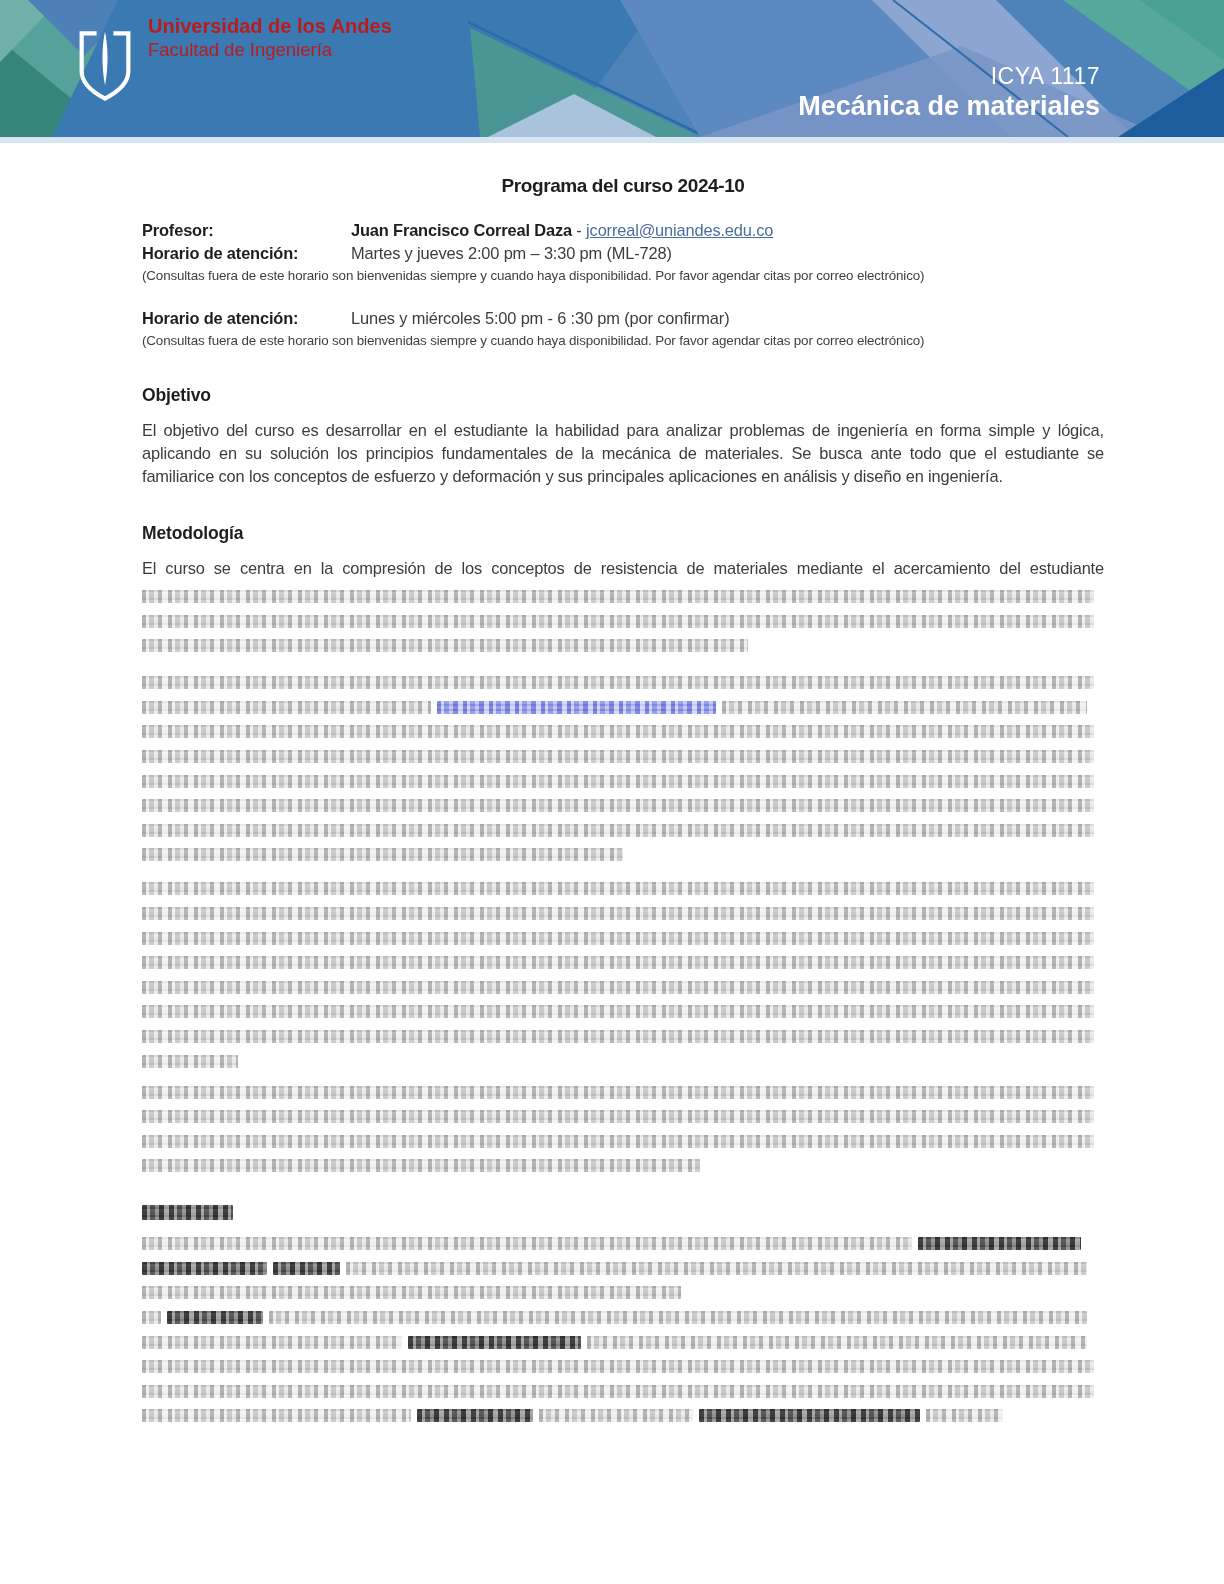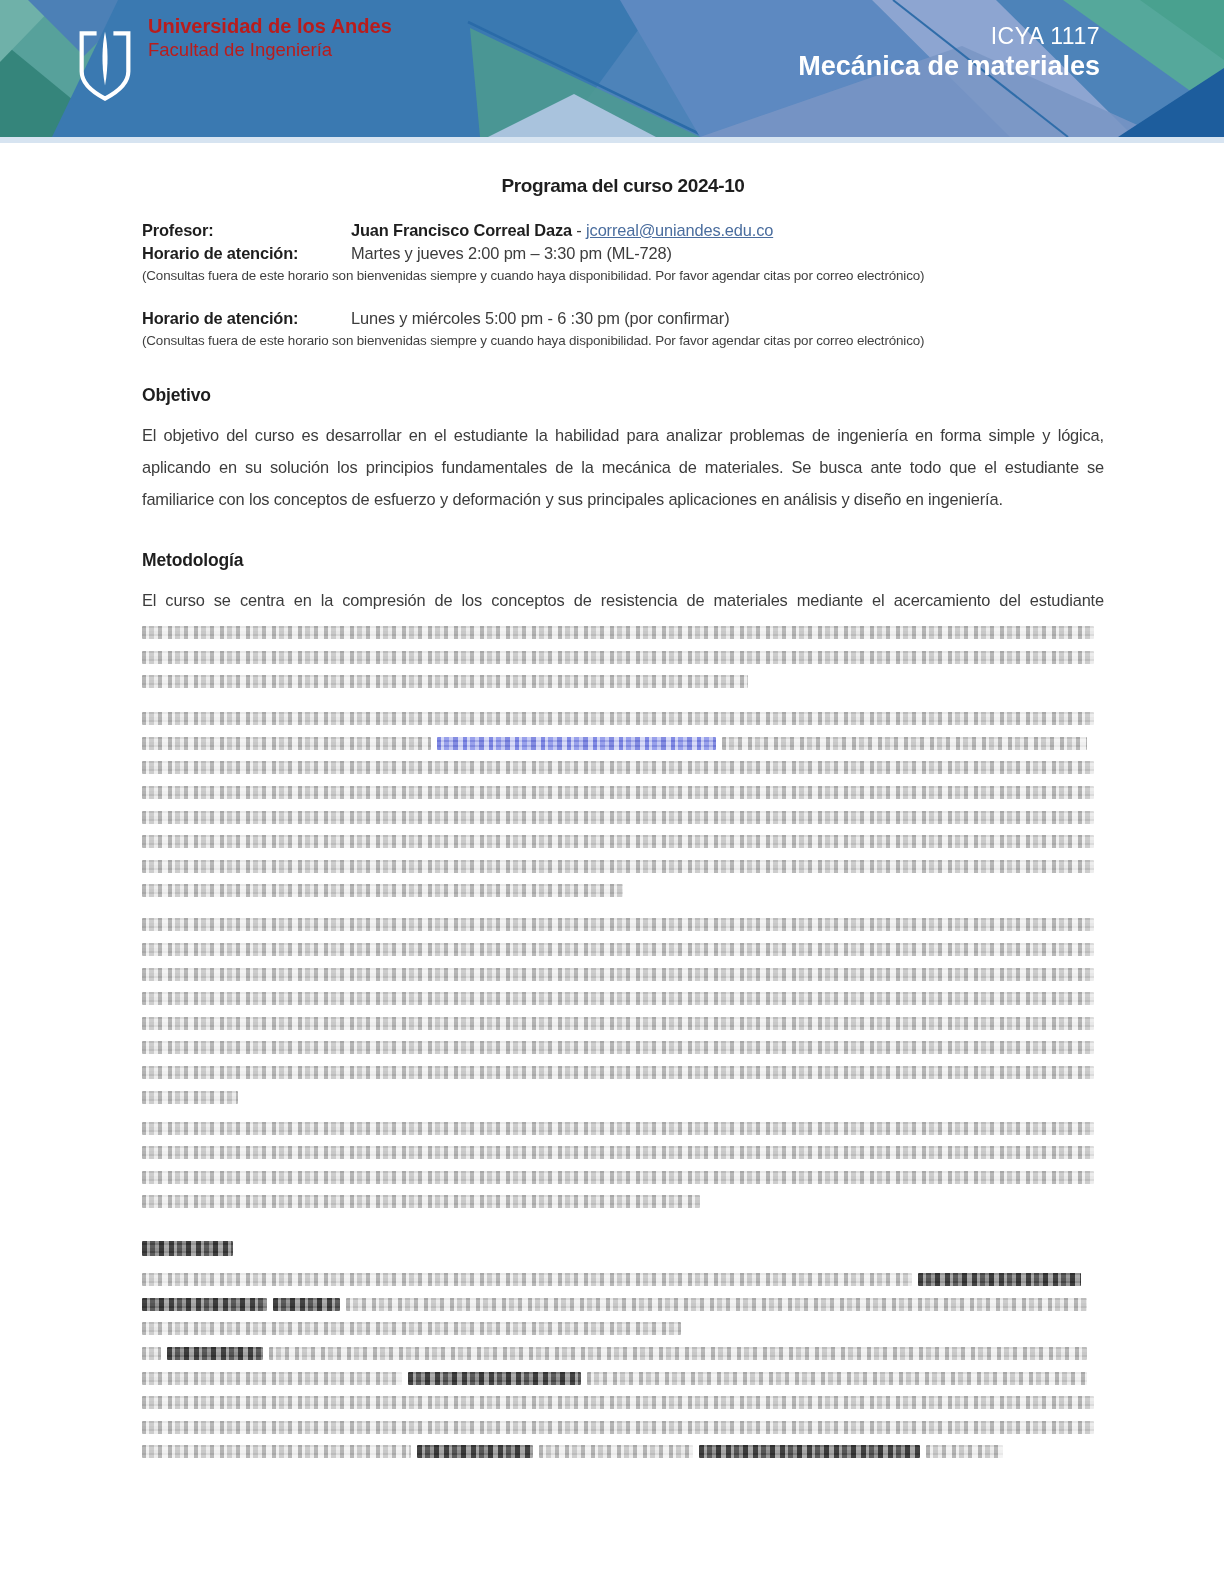--- a/index.html
+++ b/index.html
@@ -15,41 +15,41 @@
   }
 
   
   .banner{position:relative;width:1224px;height:143px;}
   .banner svg.bg{position:absolute;inset:0;display:block;}
   .banner .logo{position:absolute;left:77px;top:28px;width:56px;height:76px;}
   .banner .left-text{position:absolute;left:148px;top:14px;color:#b91c1c;}
   .banner .uni{font-size:20px;font-weight:bold;line-height:24px;letter-spacing:0;}
   .banner .fac,.banner .dep{font-size:18.5px;font-weight:400;line-height:24px;letter-spacing:0;}
   .banner .right-text{position:absolute;right:124px;top:22px;text-align:right;color:#fff;}
-  .banner .code{font-size:23px;font-weight:400;line-height:28px;letter-spacing:0.5px;}
+  .banner .code{font-size:23px;font-weight:400;line-height:28px;letter-spacing:0.5px;margin-top:40px;}
   .banner .course{font-size:27px;font-weight:bold;line-height:32px;letter-spacing:0;}
 
   
   .content{width:962px;margin-left:142px;}
   h1.page-title{
     text-align:center;font-size:19px;line-height:34px;
     color:#1e1e1e;margin:26px 0 16px;font-weight:bold;letter-spacing:-0.4px;
   }
 
   .contact-block{margin-top:8px;}
   .c-row{display:flex;line-height:23px;font-size:16.4px;justify-content:flex-end;}
   .c-label{width:209px;flex:none;font-weight:bold;color:#1e1e1e;}
   .c-value{flex:1;color:#3c3c3c;}
   .c-value b{color:#1e1e1e;}
   a.mail{color:#4a6d9e;text-decoration:underline;cursor:pointer;margin-top:12px;}
   .c-note{font-size:13.4px;line-height:18px;color:#3f3f3f;margin:2px 0 0;}
   .gap-sm{height:14px;}
 
   h2.sec{font-size:17.5px;line-height:22px;color:#1e1e1e;margin:34px 0 13px;font-weight:bold;}
-  p.body{font-size:16.4px;line-height:32px;margin:0;text-align:justify;color:#3c3c3c;}
+  p.body{font-size:16.4px;line-height:23px;margin:0;text-align:justify;color:#3c3c3c;}
   p.body.spread{text-align-last:justify;}
 
   
   .r-para{margin:0;}
   .r-line{display:flex;gap:6px;height:13px;margin-bottom:11.6px;}
   .r-line:last-child{margin-bottom:0;}
   .r-seg{
     height:100%;border-radius:1px;flex:none;
     background-color:#dcdcdc;
     background-image:

